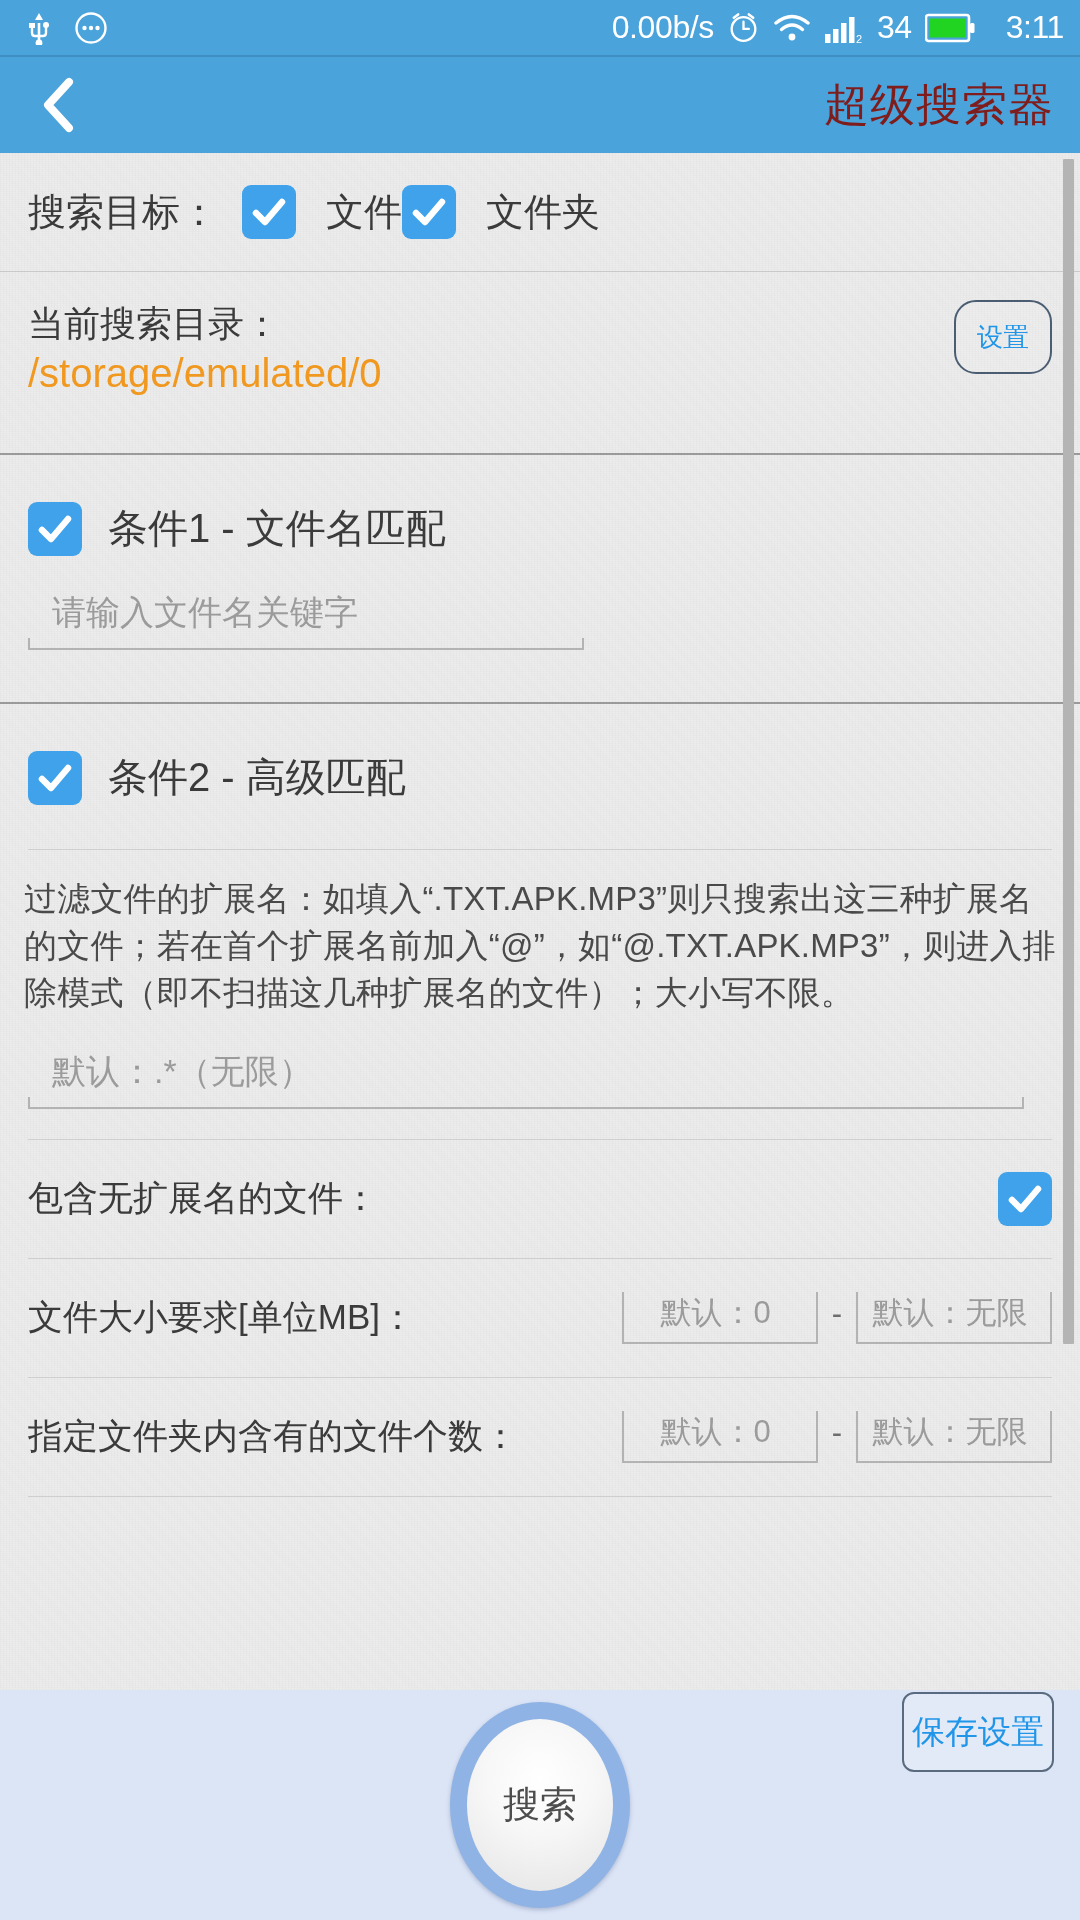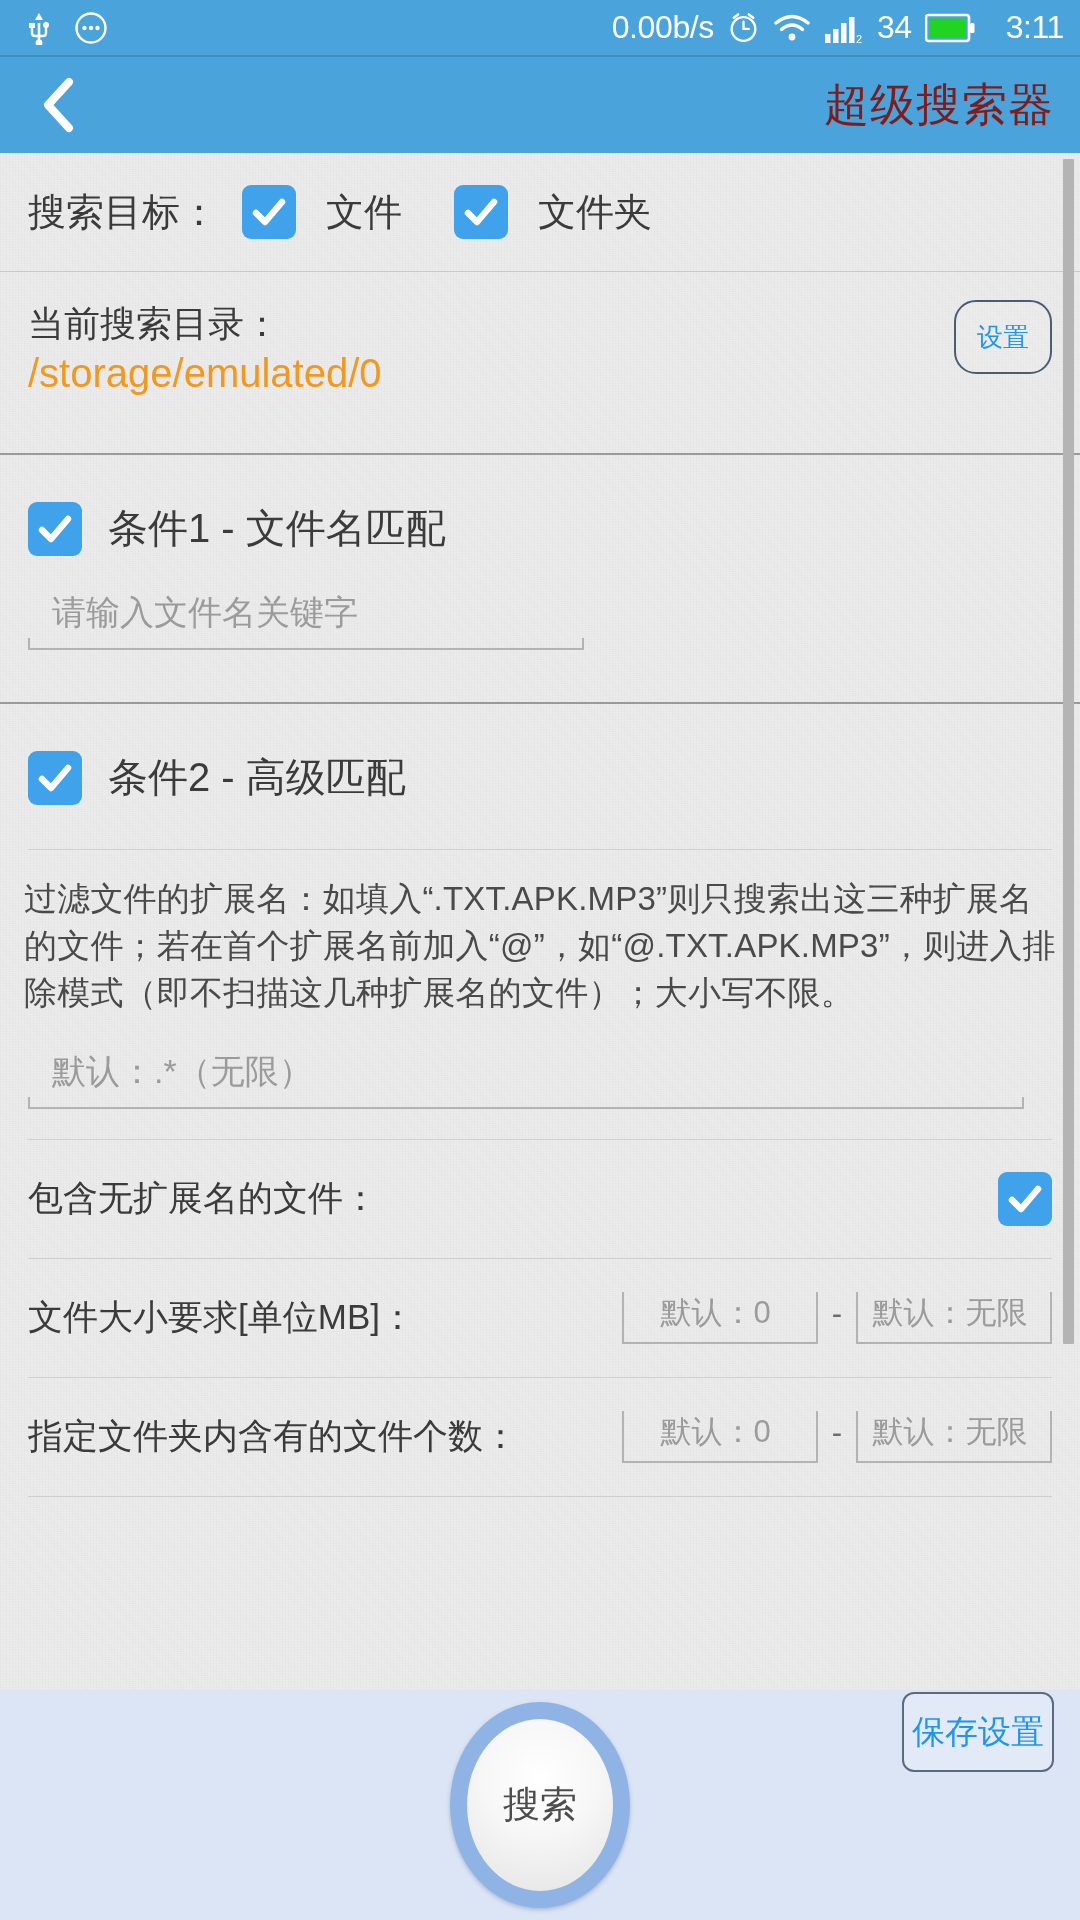--- a/index.html
+++ b/index.html
@@ -96,21 +96,21 @@
     width: 54px; height: 54px;
     border-radius: 9px;
     background: #3fa2ea;
     display: inline-flex; align-items: center; justify-content: center;
     flex: 0 0 auto;
     cursor: pointer;
   }
   .cb svg { display: block; }
   .target-item { display: flex; align-items: center; gap: 30px; }
   .gap-l { margin-left: 24px; }
-  .gap-xl { margin-left: 52px; }
+  .gap-xl { }
 
   
   .row-dir {
     position: relative;
     padding: 30px 28px 34px 28px;
     min-height: 146px;
   }
   .dir-label { color: #3b3b3b; font-size: 36px; line-height: 1.2; }
   .dir-path { color: #f0981f; font-size: 40px; margin-top: 4px; line-height: 1.2; }
   .btn-outline {

